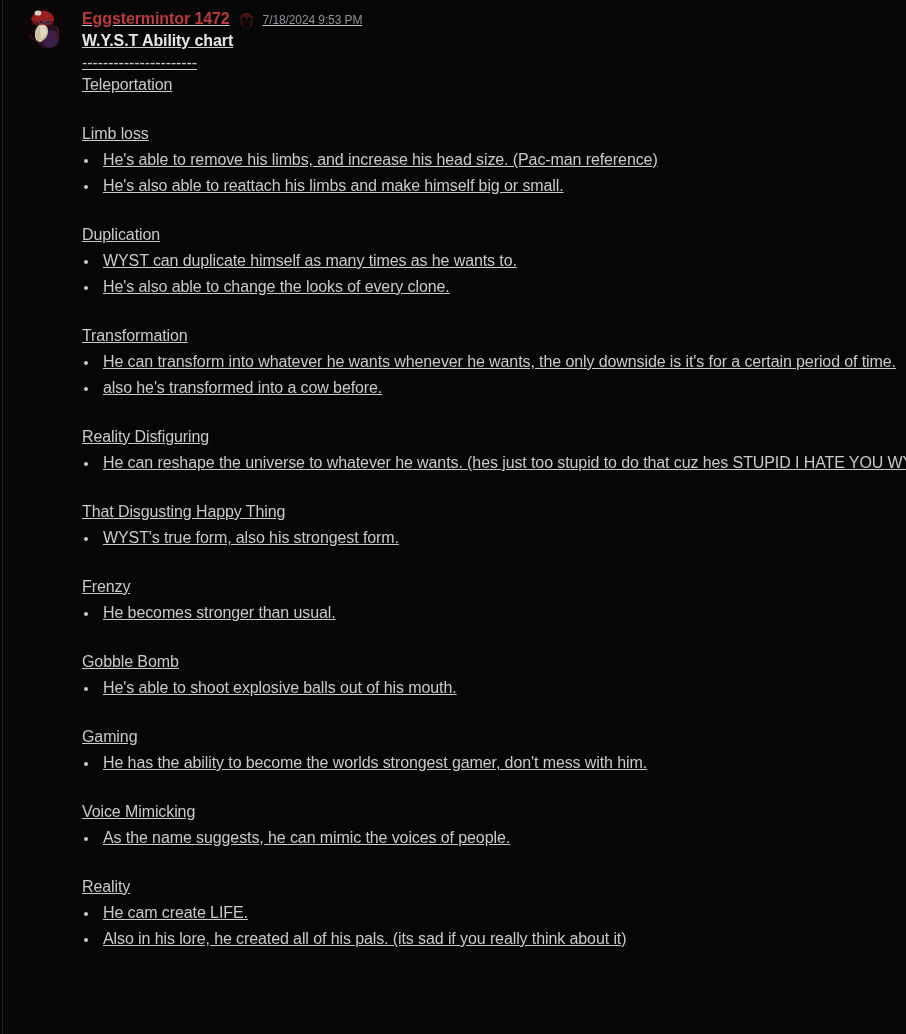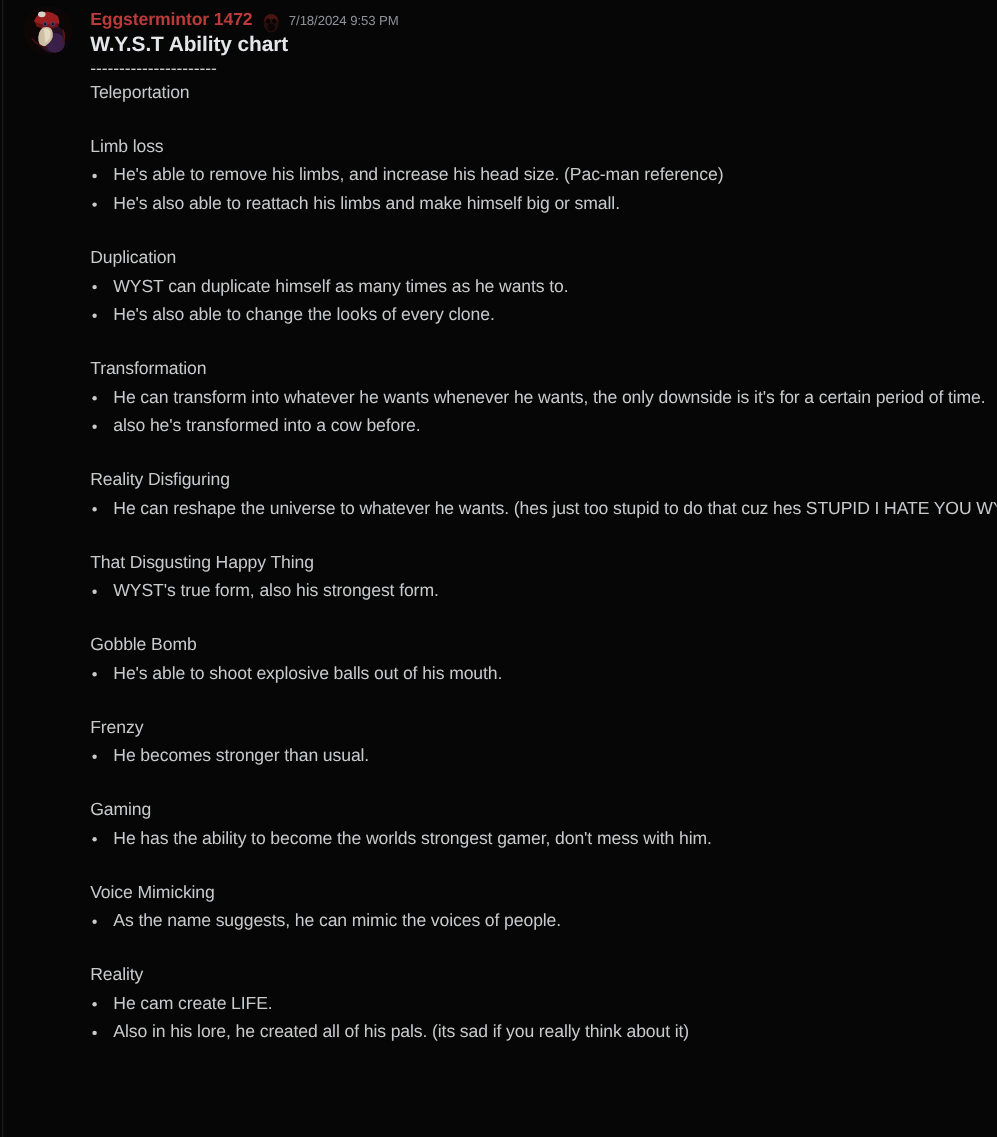--- a/index.html
+++ b/index.html
@@ -11,20 +11,21 @@
     position: relative;
     letter-spacing: -0.1px;
   }
   .window-edge {
     position: absolute; left: 2px; top: 0; width: 1px; height: 100%;
     background: #1e1e1e;
   }
   .message {
     position: relative;
     padding: 8px 20px 0 82px;
+    text-decoration: underline;
   }
   .avatar {
     position: absolute;
     left: 21px; top: 5px;
     width: 45px; height: 45px;
     border-radius: 50%;
     overflow: hidden;
     cursor: pointer;
     background: #0c0607;
   }
@@ -48,21 +49,21 @@
     align-self: center;
     position: relative;
     top: 1px;
   }
   .header-emoji svg { display: block; width: 100%; height: 100%; }
   .timestamp {
     color: #8e9299;
     font-size: 12px;
   }
   .msg-title {
-    font-size: 19px;
+    font-size: 16px;
     font-weight: 700;
     color: #e4e6e9;
     line-height: 22px;
     white-space: nowrap;
   }
   .msg-divider {
     font-size: 16px;
     line-height: 22px;
     color: #c8cacc;
     white-space: nowrap;
@@ -181,30 +182,30 @@
   </div>
 
   <div class="ability-section">
     <div class="section-heading">That Disgusting Happy Thing</div>
     <ul class="bullet-list">
           <li>WYST's true form, also his strongest form.</li>
         </ul>
   </div>
 
   <div class="ability-section">
+    <div class="section-heading">Frenzy</div>
+    <ul class="bullet-list">
+          <li>He becomes stronger than usual.</li>
+        </ul>
+  </div>
+
+  <div class="ability-section">
     <div class="section-heading">Gobble Bomb</div>
     <ul class="bullet-list">
           <li>He's able to shoot explosive balls out of his mouth.</li>
-        </ul>
-  </div>
-
-  <div class="ability-section">
-    <div class="section-heading">Frenzy</div>
-    <ul class="bullet-list">
-          <li>He becomes stronger than usual.</li>
         </ul>
   </div>
 
   <div class="ability-section">
     <div class="section-heading">Gaming</div>
     <ul class="bullet-list">
           <li>He has the ability to become the worlds strongest gamer, don't mess with him.</li>
         </ul>
   </div>
 

